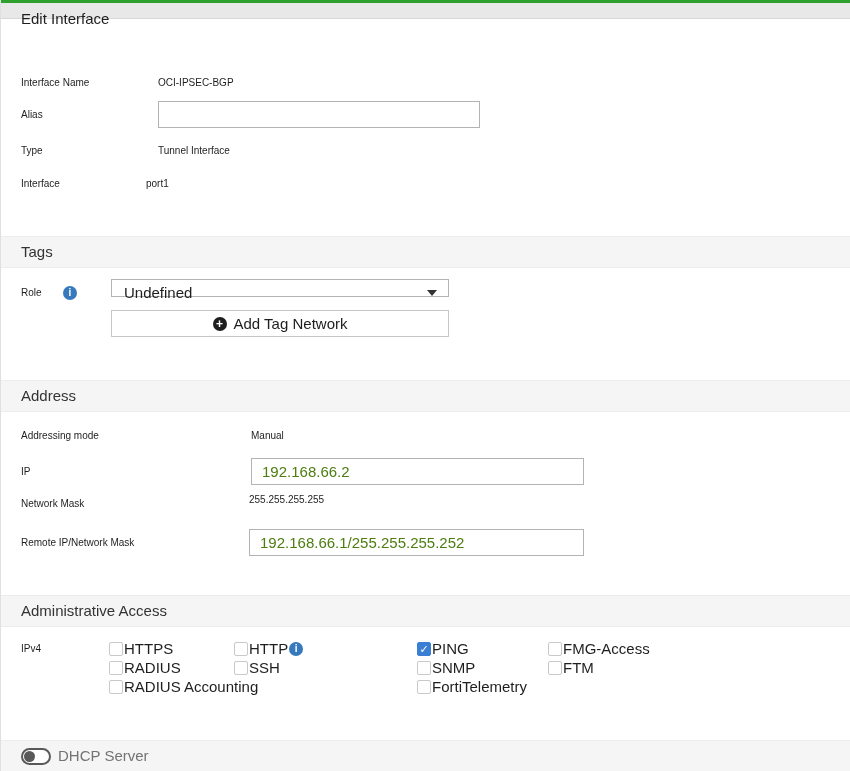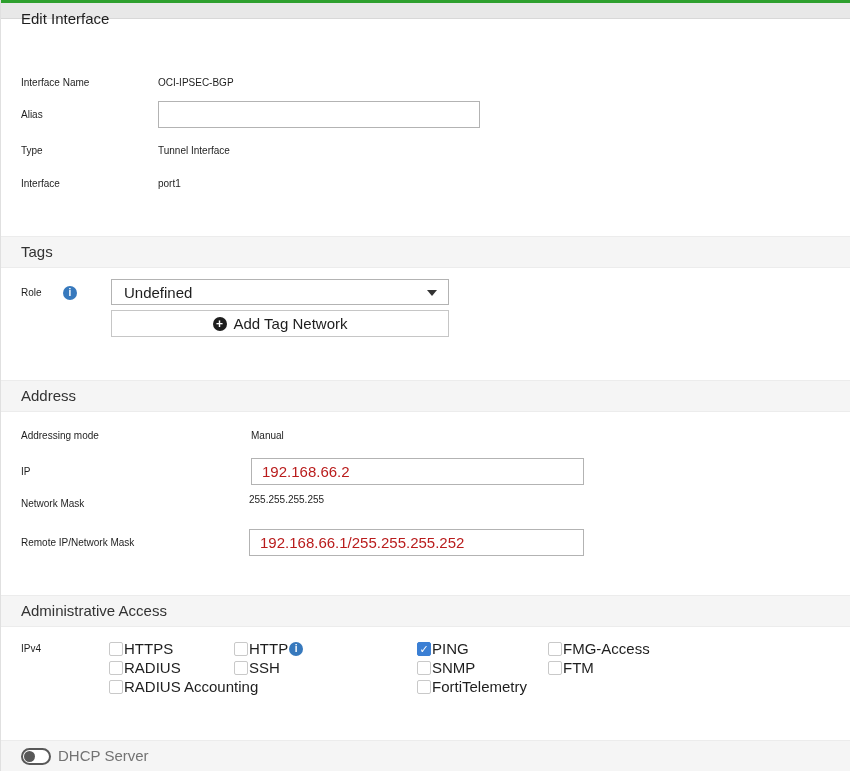--- a/index.html
+++ b/index.html
@@ -2,24 +2,24 @@
 <html style="--accent_green: #2ea02e; --title_bar_bg: #e8e8e8; --section_bar_bg: #f5f5f5; --info_blue: #3779bd; --checkbox_blue: #3b7fd4;"><head>
 <meta charset="utf-8">
 <style>
   html,body{margin:0;padding:0;background:#fff;}
   body{font-family:"Liberation Sans","DejaVu Sans",sans-serif;}
   .page{position:relative;width:850px;height:771px;background:#fff;border-left:1px solid #e0e0e0;box-sizing:border-box;overflow:hidden;color:#1e1e1e;}
   .accent{position:absolute;left:0;top:0;width:100%;height:3px;background:var(--accent_green);}
   .titlebar{position:absolute;left:0;top:3px;width:100%;height:16px;background:var(--title_bar_bg);border-bottom:1px solid #d8d8d8;box-sizing:border-box;}
   .titlebar .t{position:absolute;left:20px;top:0;line-height:31px;font-size:15px;color:#1e1e1e;}
   .lbl,.val{position:absolute;font-size:10px;line-height:16px;color:#1e1e1e;white-space:nowrap;}
-  .inp{position:absolute;box-sizing:border-box;height:27px;border:1px solid #b3b3b3;background:#fff;font-family:inherit;font-size:15px;color:#b91c1c;padding:0 10px;border-radius:0;outline:none;}
+  .inp{position:absolute;box-sizing:border-box;height:27px;border:1px solid #b3b3b3;background:#fff;font-family:inherit;font-size:15px;color:#4d7c0f;padding:0 10px;border-radius:0;outline:none;}
   .sectionbar{position:absolute;left:0;width:100%;height:32px;background:var(--section_bar_bg);border-top:1px solid #ececec;border-bottom:1px solid #ececec;box-sizing:border-box;}
   .sectionbar .t{position:absolute;left:20px;top:0;line-height:30px;font-size:15px;color:#333;}
-  .select{position:absolute;box-sizing:border-box;height:26px;border:1px solid #b3b3b3;background:#fff;cursor:pointer;}
+  .select{position:absolute;box-sizing:border-box;height:18px;border:1px solid #b3b3b3;background:#fff;cursor:pointer;}
   .select .sel-text{position:absolute;left:12px;top:0;line-height:25px;font-size:15px;color:#1e1e1e;}
   .select .caret{position:absolute;right:11px;top:10px;width:0;height:0;border-left:5px solid transparent;border-right:5px solid transparent;border-top:6px solid #333;}
   .btn{position:absolute;box-sizing:border-box;height:27px;border:1px solid #c6c6c6;background:#fff;display:flex;align-items:center;justify-content:center;gap:7px;cursor:pointer;font-family:inherit;font-size:15px;color:#1e1e1e;}
   .plus-icon{display:inline-block;width:14px;height:14px;border-radius:50%;background:#1e1e1e;color:#fff;font-size:12px;font-weight:bold;line-height:14px;text-align:center;}
   .info-icon{display:inline-block;width:14px;height:14px;border-radius:50%;background:var(--info_blue);color:#fff;font-size:10px;font-weight:bold;line-height:14px;text-align:center;font-style:normal;flex:0 0 auto;}
   .aa-col{position:absolute;top:639px;}
   .aa-item{display:flex;align-items:center;height:19px;gap:1px;padding-left:45px;}
   .cb{width:14px;height:14px;box-sizing:border-box;border:1px solid #c9c9c9;border-radius:2px;background:#fff;flex:0 0 auto;cursor:pointer;}
   .cb.checked{background:var(--checkbox_blue);border-color:var(--checkbox_blue);color:#fff;font-size:11px;line-height:13px;text-align:center;}
   .aa-label{font-size:15px;color:#1e1e1e;white-space:nowrap;}
@@ -41,21 +41,21 @@
   <span class="lbl" style="left:20px;top:75px;">Interface Name</span>
   <span class="val" style="left:157px;top:75px;">OCI-IPSEC-BGP</span>
 
   <span class="lbl" style="left:20px;top:107px;">Alias</span>
   <input class="inp" style="left: 157px; top: 101px; width: 322px;" value="">
 
   <span class="lbl" style="left:20px;top:143px;">Type</span>
   <span class="val" style="left:157px;top:143px;">Tunnel Interface</span>
 
   <span class="lbl" style="left:20px;top:176px;">Interface</span>
-  <span class="val" style="left:157px;top:176px;">port1</span>
+  <span class="val" style="left:145px;top:176px;">port1</span>
 
   <div class="sectionbar" style="top:236px;">
     <span class="t">Tags</span>
   </div>
 
   <span class="lbl" style="left:20px;top:285px;">Role</span>
   <span class="info-icon" style="position:absolute;left:62px;top:286px;">i</span>
   <div class="select" style="left:110px;top:279px;width:338px;">
     <span class="sel-text">Undefined</span>
     <span class="caret"></span>

